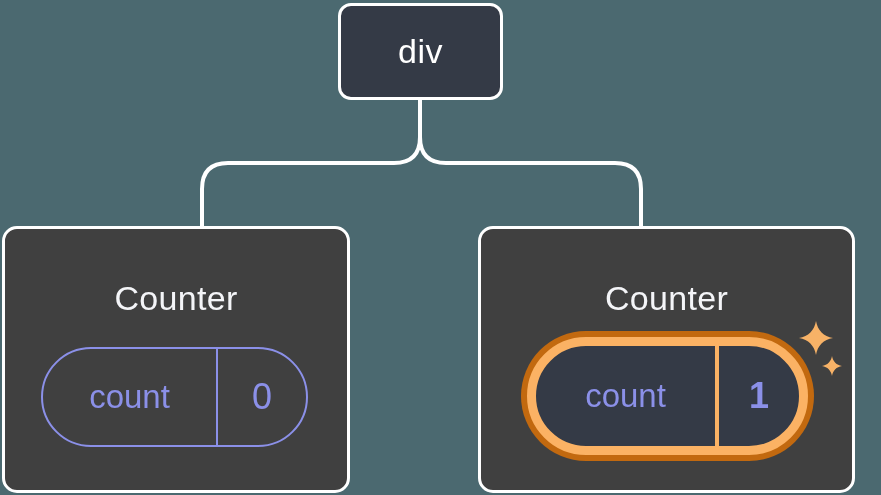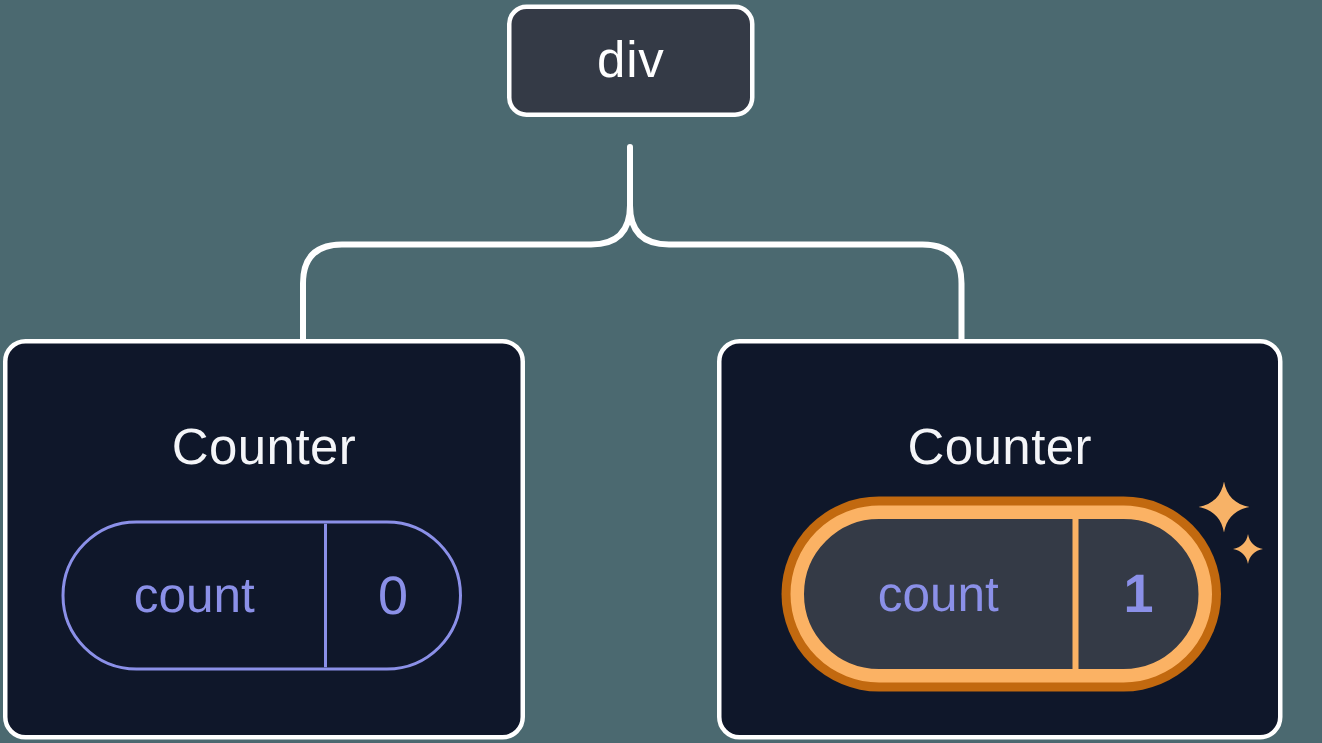--- a/index.html
+++ b/index.html
@@ -17,36 +17,36 @@
   }
   .connector {
     position: absolute;
     left: 0; top: 0;
     width: 881px; height: 495px;
     pointer-events: none;
   }
   .root-node {
     position: absolute;
     left: 338px; top: 3px;
-    width: 165px; height: 75px;
+    width: 165px; height: 97px;
     background: #343a46;
     border: 3.5px solid #ffffff;
     border-radius: 13px;
     display: flex;
     align-items: center;
     justify-content: center;
     color: #ffffff;
     font-size: 34px;
     letter-spacing: 0.5px;
   }
   .card {
     position: absolute;
     top: 226px;
     height: 267px;
-    background: #0f172a;
+    background: #404040;
     border: 3.5px solid #ffffff;
     border-radius: 15px;
   }
   .card-left  { left: 2px;   width: 348px; }
   .card-right { left: 478px; width: 377px; }
   .card-title {
     position: absolute;
     left: 0; top: 50px;
     width: 100%;
     text-align: center;

